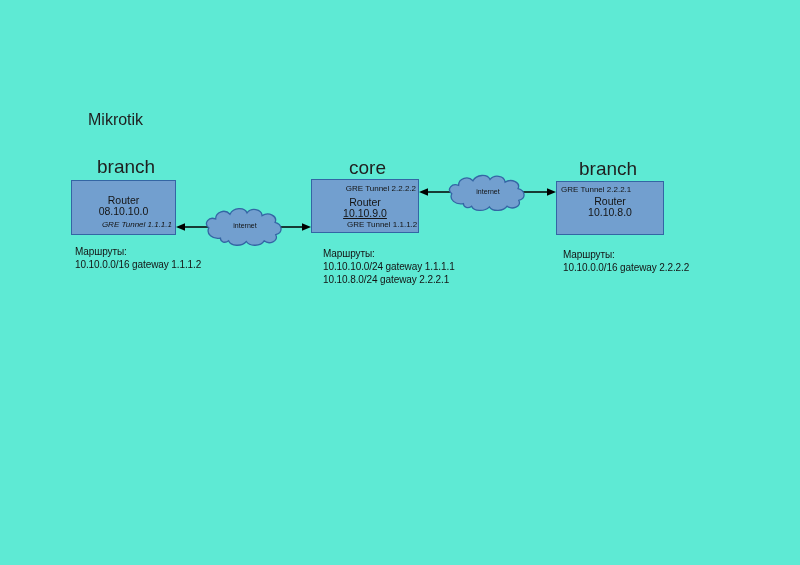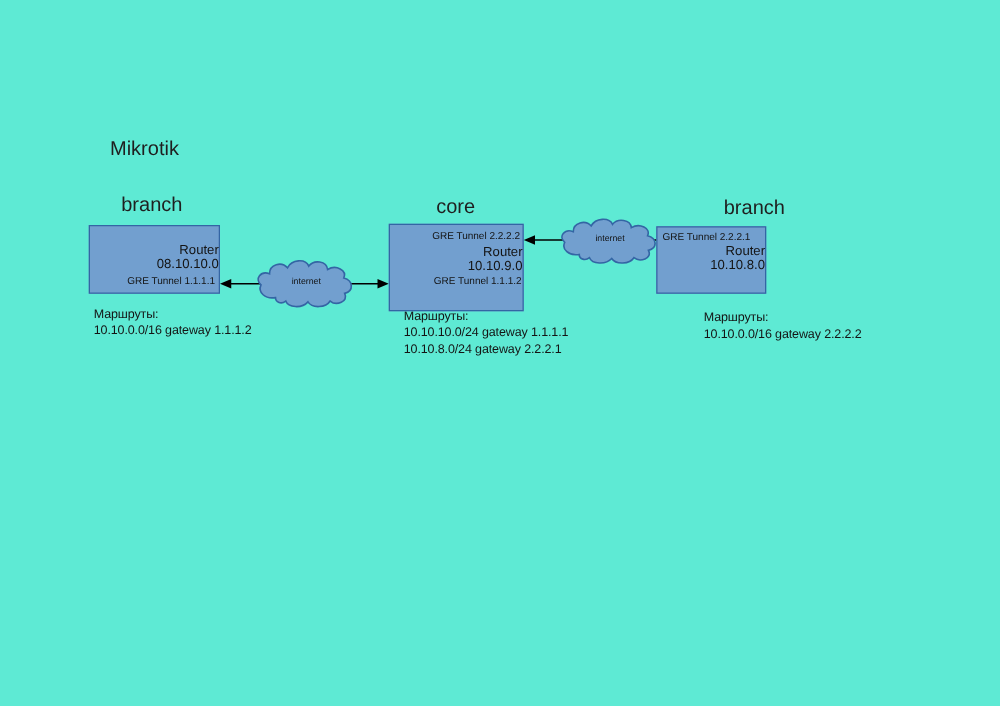--- a/index.html
+++ b/index.html
@@ -2,26 +2,26 @@
 <html style="--shape-fill: #729fcf; --shape-border: #3465a4;"><head>
 <meta charset="utf-8">
 <style>
   html,body { margin:0; padding:0; background:#ffffff; }
   .canvas {
     position:relative; width:800px; height:565px; background:#5eead4;
     font-family:"Liberation Sans", sans-serif; color:#1a1a1a; overflow:hidden;padding-left:24px;
   }
   .abs { position:absolute; }
   .diagram-title { font-size:16px; color:#1f1f1f; white-space:nowrap; }
-  .node-label { font-size:16px; color:#1f1f1f; white-space:nowrap; }
+  .node-label { font-size:19px; color:#1f1f1f; white-space:nowrap; }
   .router-box {
     position:absolute; background:var(--shape-fill,#729fcf);
     border:1px solid var(--shape-border,#3465a4); box-sizing:border-box; z-index:2;
   }
-  .box-line { position:absolute; left:0; right:0; text-align:right;
+  .box-line { position:absolute; left:0; right:0; text-align:center;
     font-size:10.5px; color:#141414; white-space:nowrap; }
   .tunnel-line { position:absolute; font-size:8px; color:#141414; white-space:nowrap; }
   .routes-block { position:absolute; font-size:10px; line-height:13px;
     letter-spacing:-0.1px; color:#141414; white-space:nowrap; }
   .arrow-svg { position:absolute; z-index:1; overflow:visible; }
   .cloud-svg { position:absolute; z-index:3; overflow:visible; }
   .cloud-path { fill:var(--shape-fill,#729fcf); stroke:var(--shape-border,#3465a4);
     stroke-width:1.3; vector-effect:non-scaling-stroke; }
   .cloud-label { position:absolute; z-index:4; font-size:7px; color:#111;
     text-align:center; white-space:nowrap; }
@@ -60,31 +60,31 @@
     <path class="cloud-path" d="M 24 50 C 12 52, 3 44, 7 35 C -1 28, 7 18, 17 22 C 17 11, 31 7, 38 15
          C 43 5, 59 4, 63 13 C 69 5, 84 7, 85 17 C 95 11, 108 18, 104 27
          C 115 30, 116 42, 105 45 C 110 55, 95 60, 88 54 C 83 62, 67 63, 62 55
          C 55 63, 39 62, 36 54 C 31 58, 24 56, 24 50 Z"></path>
   </svg>
   <div class="cloud-label" style="left:447px; top:188px; width:82px;">internet</div>
 
   <div class="router-box" style="left:71px; top:180px; width:105px; height:55px;">
     <div class="box-line" style="top:13px;">Router</div>
     <div class="box-line" style="top:24px;">08.10.10.0</div>
-    <div class="tunnel-line" style="right:3px; top:39px;">GRE Tunnel 1.1.1.1</div>
+    <div class="tunnel-line" style="right:3px; top:39px;font-style:italic;">GRE Tunnel 1.1.1.1</div>
   </div>
 
-  <div class="router-box" style="left:311px; top:179px; width:108px; height:70px;">
+  <div class="router-box" style="left:311px; top:179px; width:108px; height:54px;">
     <div class="tunnel-line" style="right:2px; top:4px;">GRE Tunnel 2.2.2.2</div>
     <div class="box-line" style="top:16px;">Router</div>
-    <div class="box-line" style="top:27px;">10.10.9.0</div>
+    <div class="box-line" style="top:27px;text-decoration:underline;">10.10.9.0</div>
     <div class="tunnel-line" style="left:1px; top:40px;margin-left:34px;">GRE Tunnel 1.1.1.2</div>
   </div>
 
-  <div class="router-box" style="left:525px; top:181px; width:88px; height:54px;">
+  <div class="router-box" style="left:556px; top:181px; width:108px; height:54px;">
     <div class="tunnel-line" style="left:4px; top:3px;">GRE Tunnel 2.2.2.1</div>
     <div class="box-line" style="top:13px;">Router</div>
     <div class="box-line" style="top:24px;">10.10.8.0</div>
   </div>
 
   <div class="routes-block" style="left:75px; top:245px;">
     <div>Маршруты:</div>
     <div>10.10.0.0/16 gateway 1.1.1.2</div>
   </div>
 

